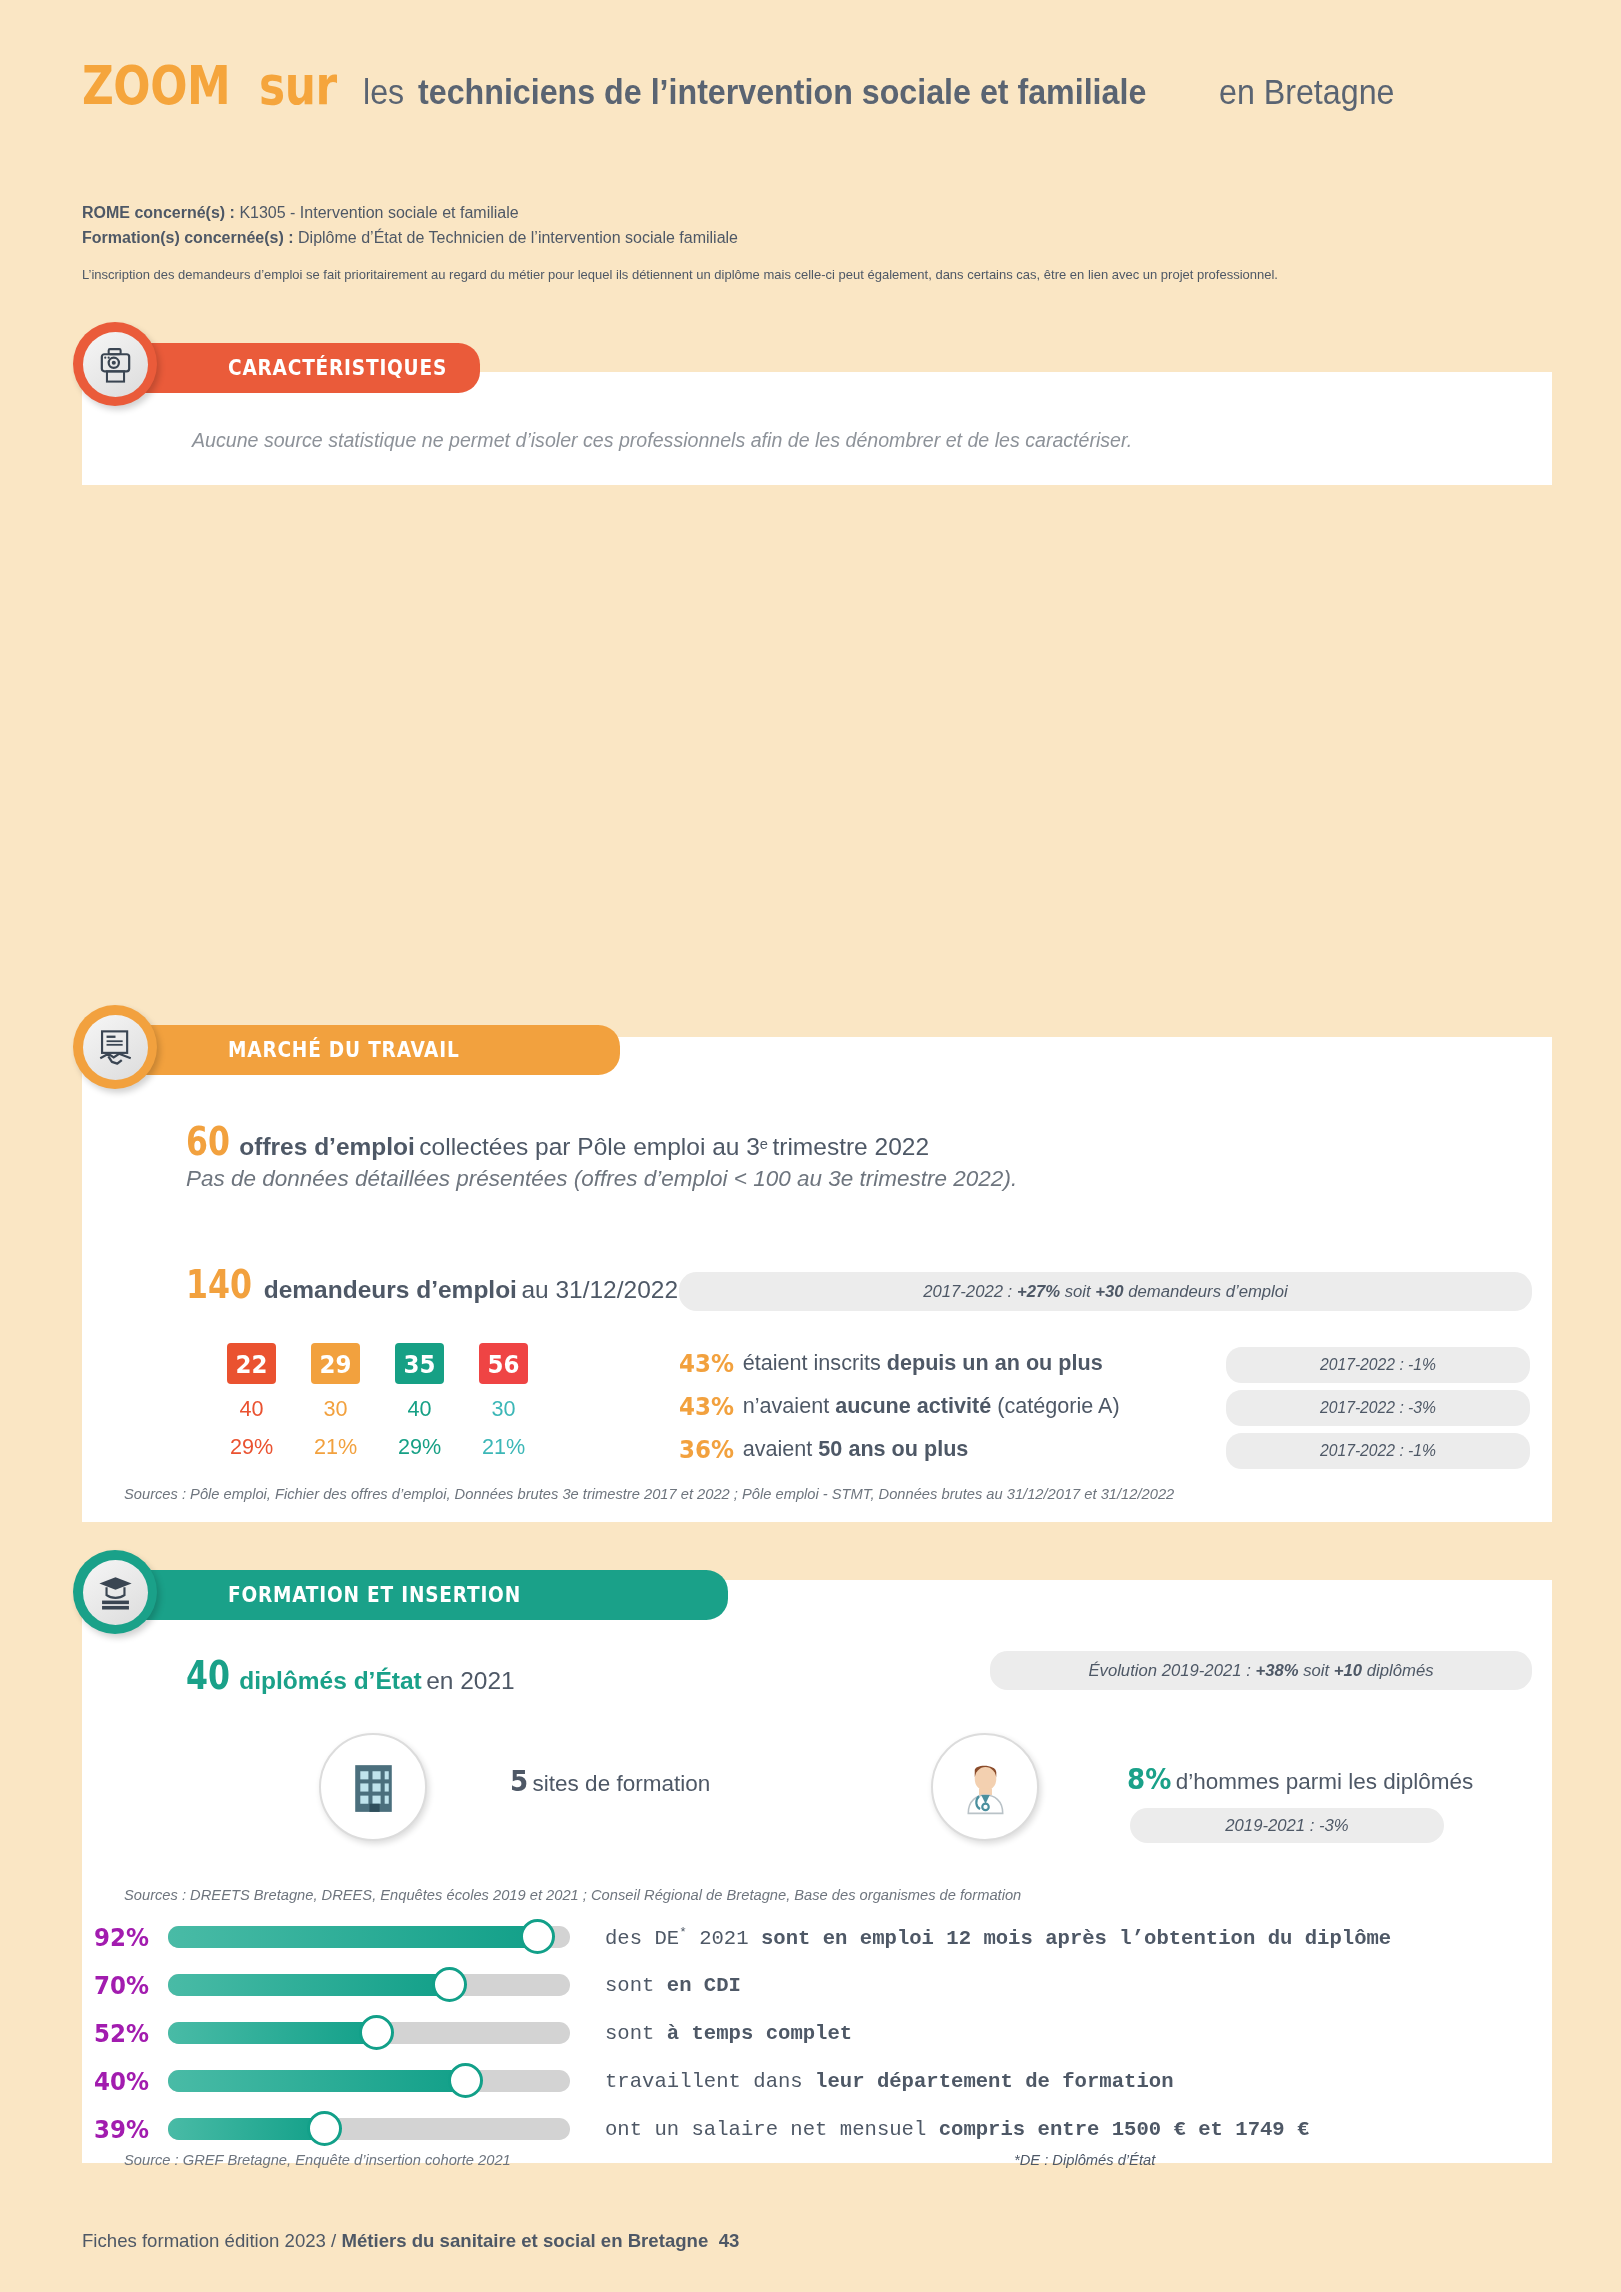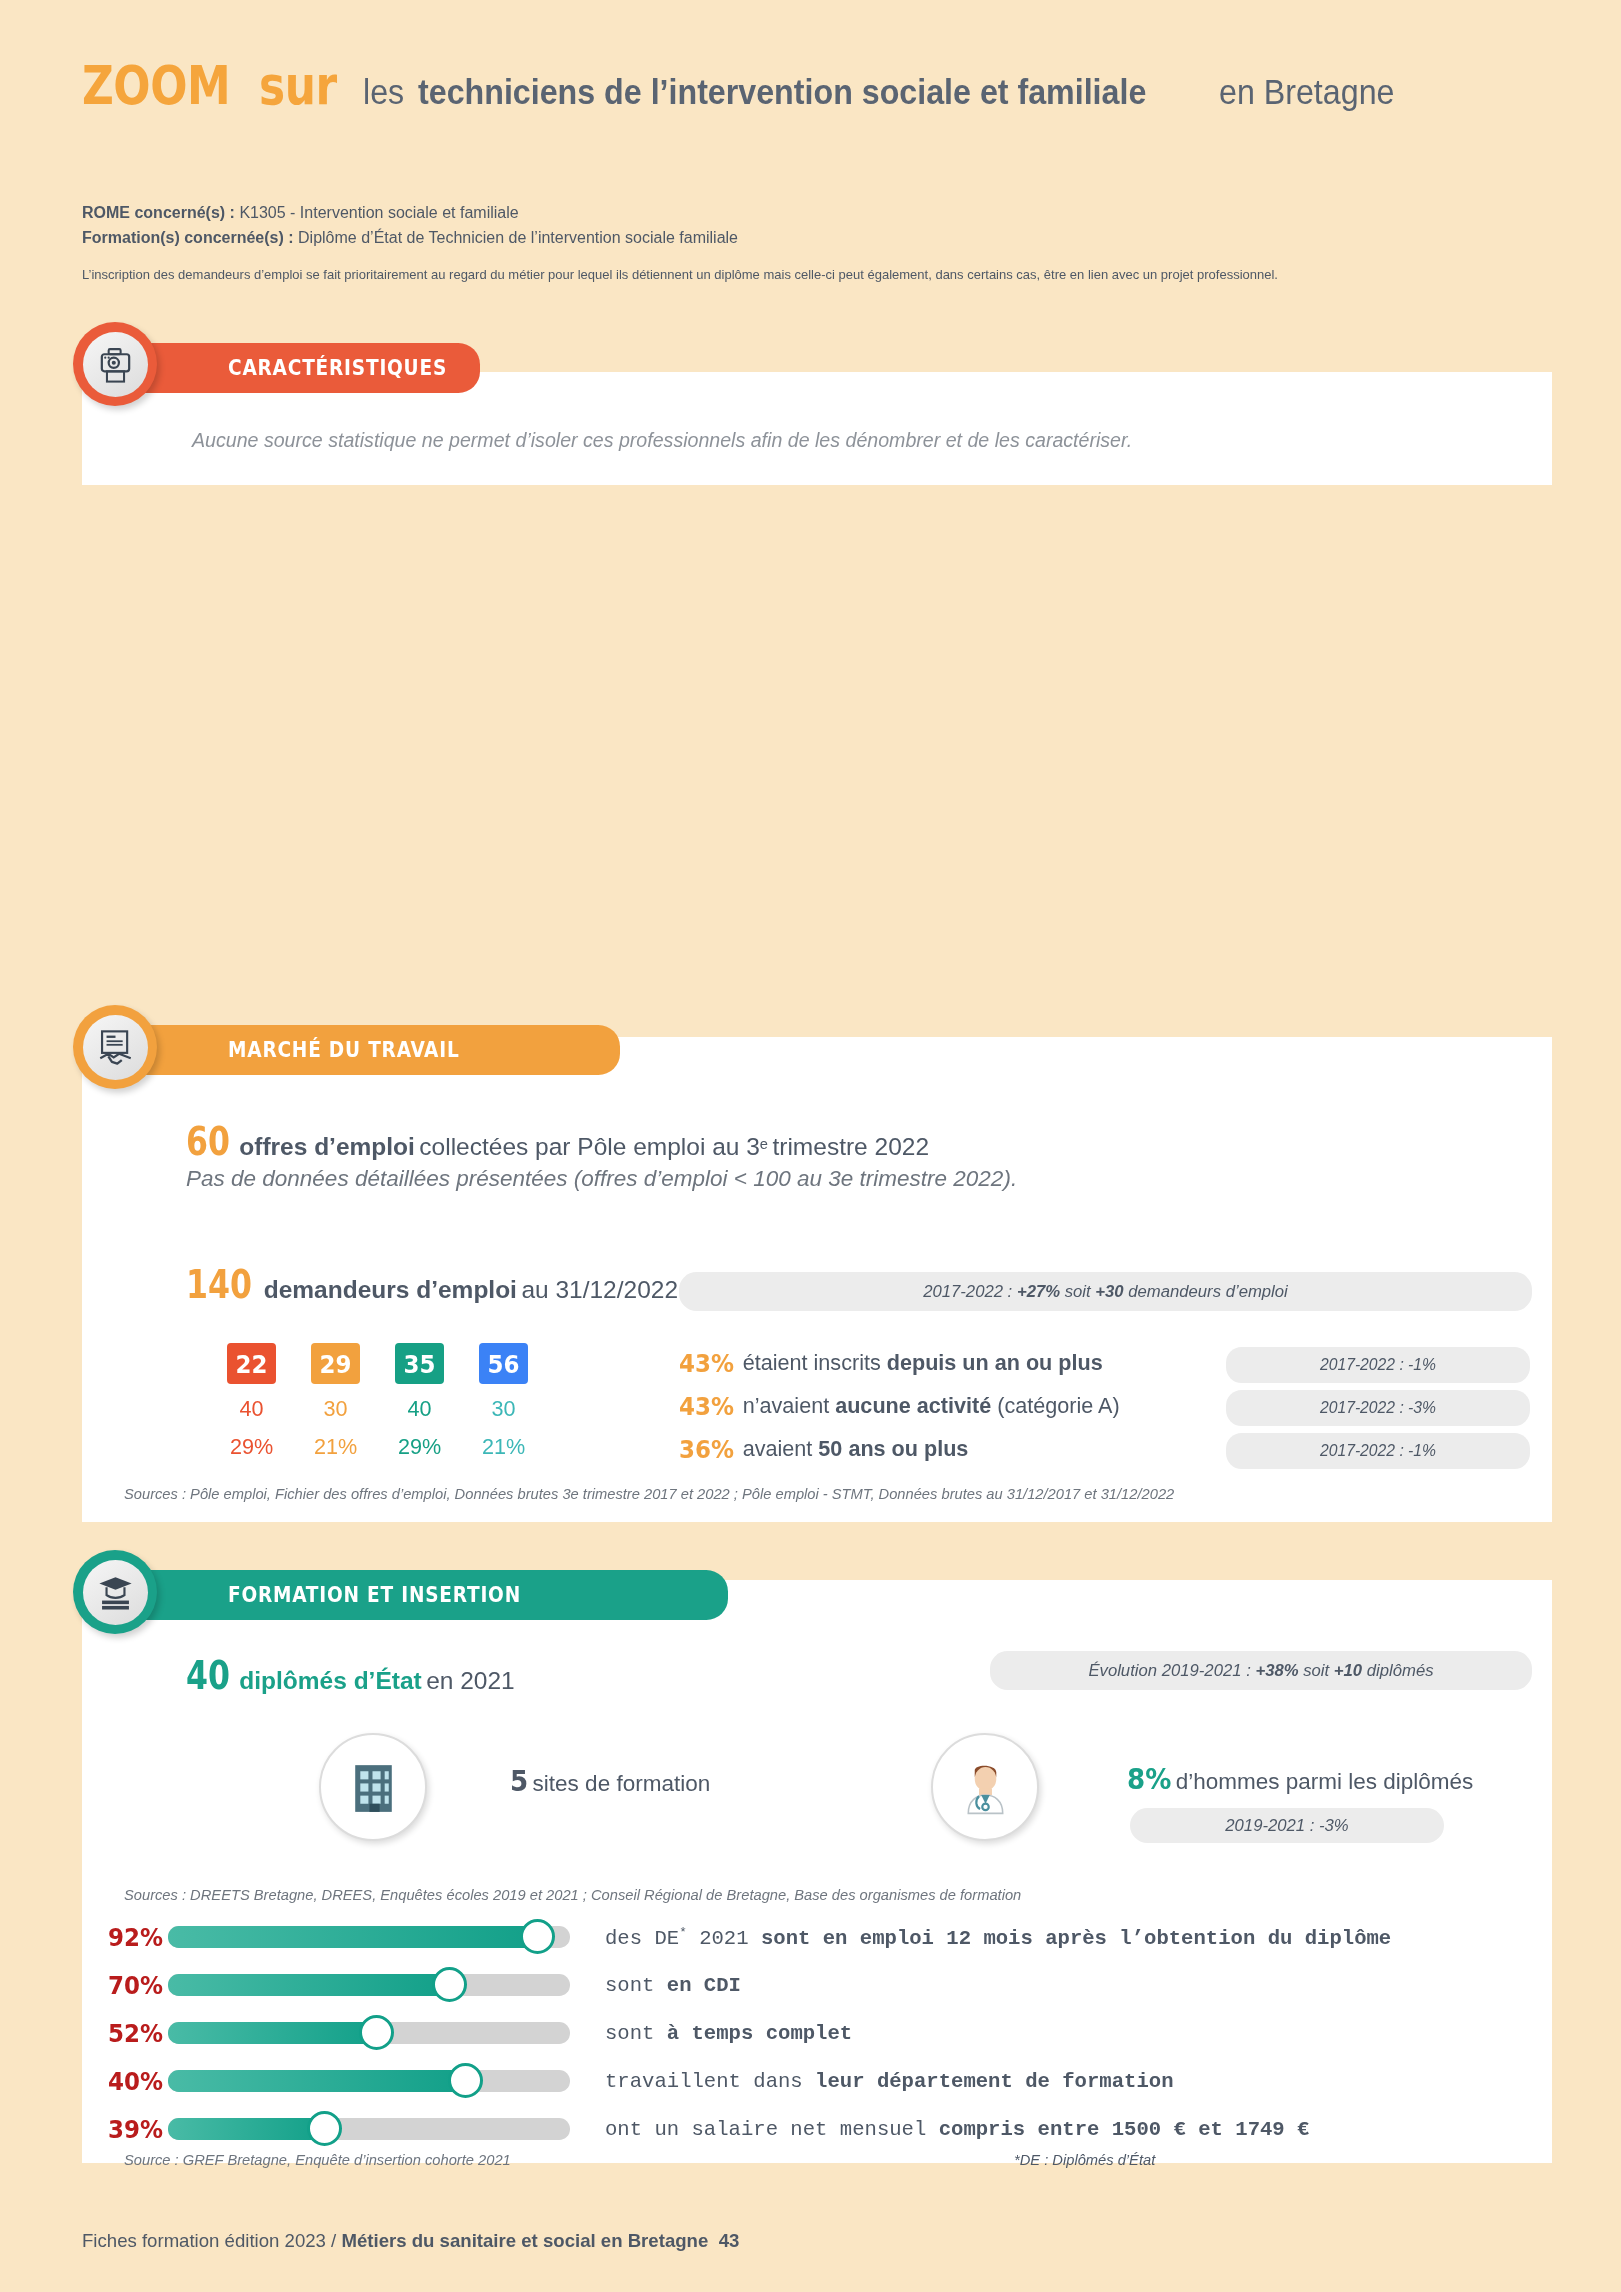--- a/index.html
+++ b/index.html
@@ -154,23 +154,23 @@
                 font-family: "DejaVu Sans Condensed","Liberation Sans",sans-serif; }
   #hom-txt .r { font-size: 22.5px; color: #4e5866; }
 
   #pill-hom { left: 1130px; top: 1808px; width: 314px; height: 35px; }
 
   #src-form { left: 92px; top: 1887px; }
 
   .bars { position: absolute; left: 92px; top: 1913px; }
   .bar-row { display: flex; align-items: center; height: 48px; }
   .bar-pct {
-    width: 76px; text-align: right; font-size: 25.5px; font-weight: 700; color: #b91c1c;
+    width: 76px; text-align: right; font-size: 25.5px; font-weight: 700; color: #a21caf;
     font-family: "DejaVu Sans Condensed","Liberation Sans",sans-serif;
-    padding-right: 5px;
+    padding-right: 19px;
   }
   .bar-track {
     position: relative; width: 402px; height: 21.6px; border-radius: 10.8px; background: #d3d3d3;
   }
   .bar-fill {
     position: absolute; left: 0; top: 0; height: 21.6px; border-radius: 10.8px;
     background: linear-gradient(90deg,#49bba6,#12a089);
   }
   .bar-knob {
     position: absolute; top: -6.9px; width: 35px; height: 35px; border-radius: 50%;
@@ -276,21 +276,21 @@
         <div class="sq-box" style="background:#f2a13e">29</div>
         <div class="sq-v1" style="color:#f2a13e">30</div>
         <div class="sq-v2" style="color:#f2a13e">21%</div>
       </div>
       <div class="sq-col">
         <div class="sq-box" style="background:#16a085">35</div>
         <div class="sq-v1" style="color:#16a085">40</div>
         <div class="sq-v2" style="color:#16a085">29%</div>
       </div>
       <div class="sq-col">
-        <div class="sq-box" style="background:#3b82f6">56</div>
+        <div class="sq-box" style="background:#ef4444">56</div>
         <div class="sq-v1" style="color:#3cb7b7">30</div>
         <div class="sq-v2" style="color:#3cb7b7">21%</div>
       </div>
     </div>
   <div class="stat-rows" id="stat-rows">
       <div class="stat-row">
         <span class="stat-pct">43%</span>
         <span class="stat-txt">étaient inscrits <b>depuis un an ou plus</b></span>
       </div>
       <div class="stat-row">

